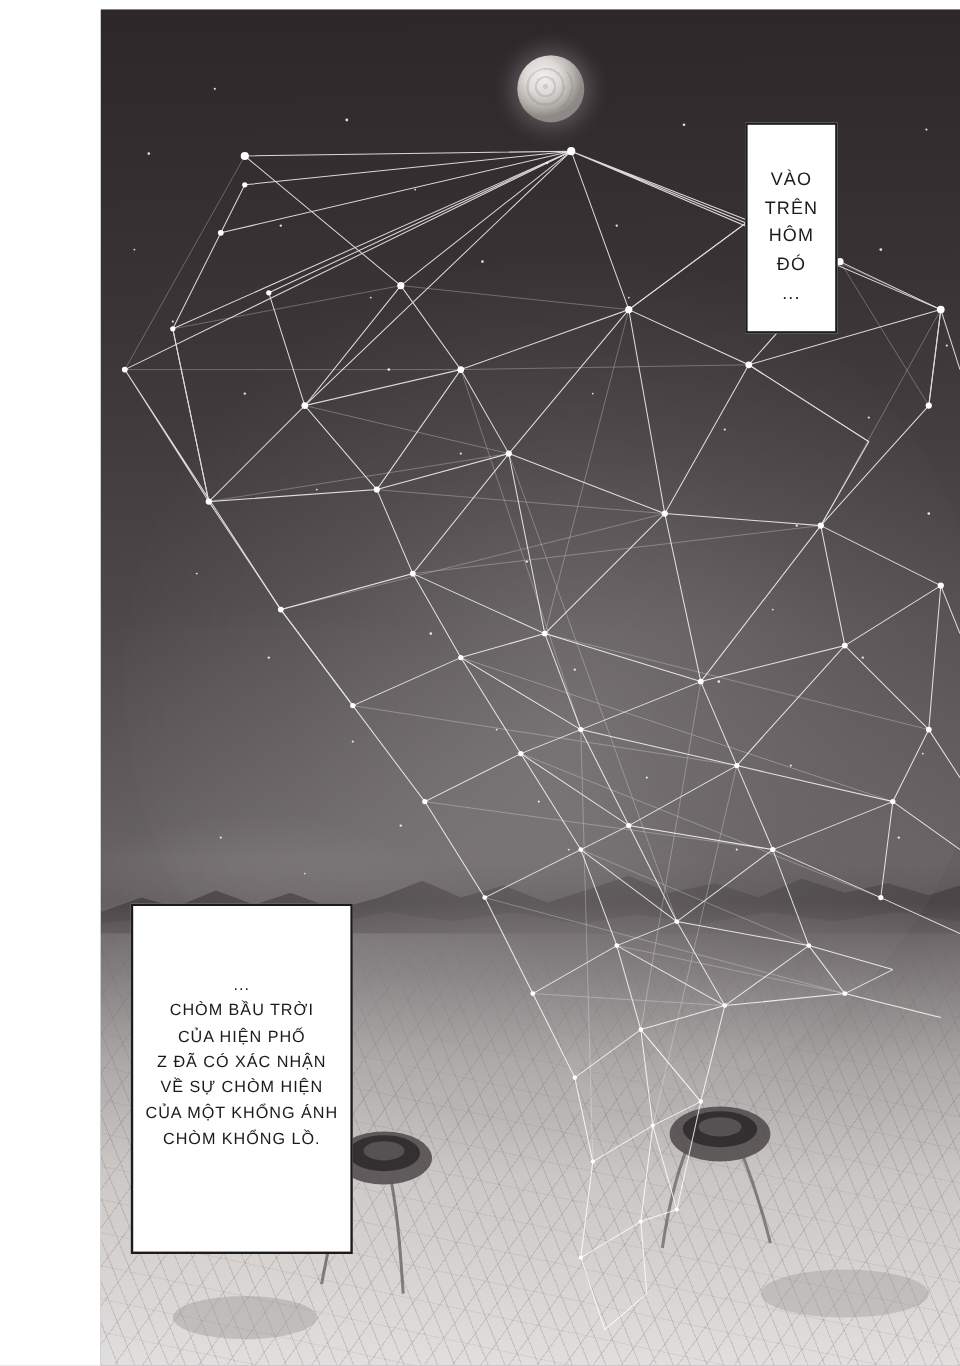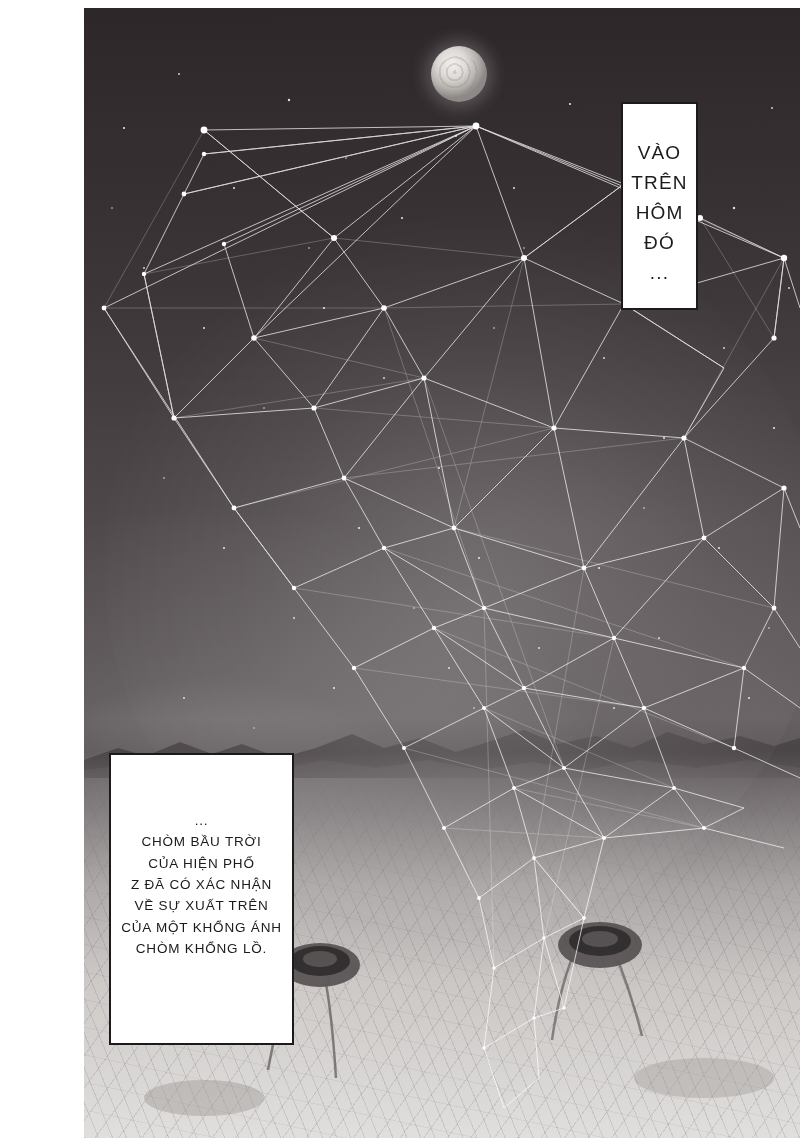--- a/index.html
+++ b/index.html
@@ -98,21 +98,21 @@
     line-height: 1.58;
     font-family: "Liberation Sans", sans-serif;
     box-sizing: border-box;
   }
 
   #caption-top {
     left: 537px;
     top: 94px;
     width: 77px;
     padding: 34px 6px 20px 6px;
-    font-size: 19px;
+    font-size: 15px;
   }
   #caption-top .line { display: block; }
 
   #caption-bottom {
     left: 25px;
     top: 745px;
     width: 185px;
     height: 292px;
     padding: 55px 10px 10px 10px;
     font-size: 13.5px;
@@ -375,19 +375,19 @@
       <span class="line">HÔM</span>
       <span class="line">ĐÓ</span>
       <span class="line">...</span>
     </div>
 
     <div class="caption" id="caption-bottom">
       <span class="line">...</span>
       <span class="line">CHÒM BẦU TRỜI</span>
       <span class="line">CỦA HIỆN PHỐ</span>
       <span class="line">Z ĐÃ CÓ XÁC NHẬN</span>
-      <span class="line">VỀ SỰ XUẤT TRÊN</span>
+      <span class="line">VỀ SỰ CHÒM HIỆN</span>
       <span class="line">CỦA MỘT KHỔNG ÁNH</span>
       <span class="line">CHÒM KHỔNG LỒ.</span>
     </div>
 
   </div>
 </div>
 
 </body></html>

